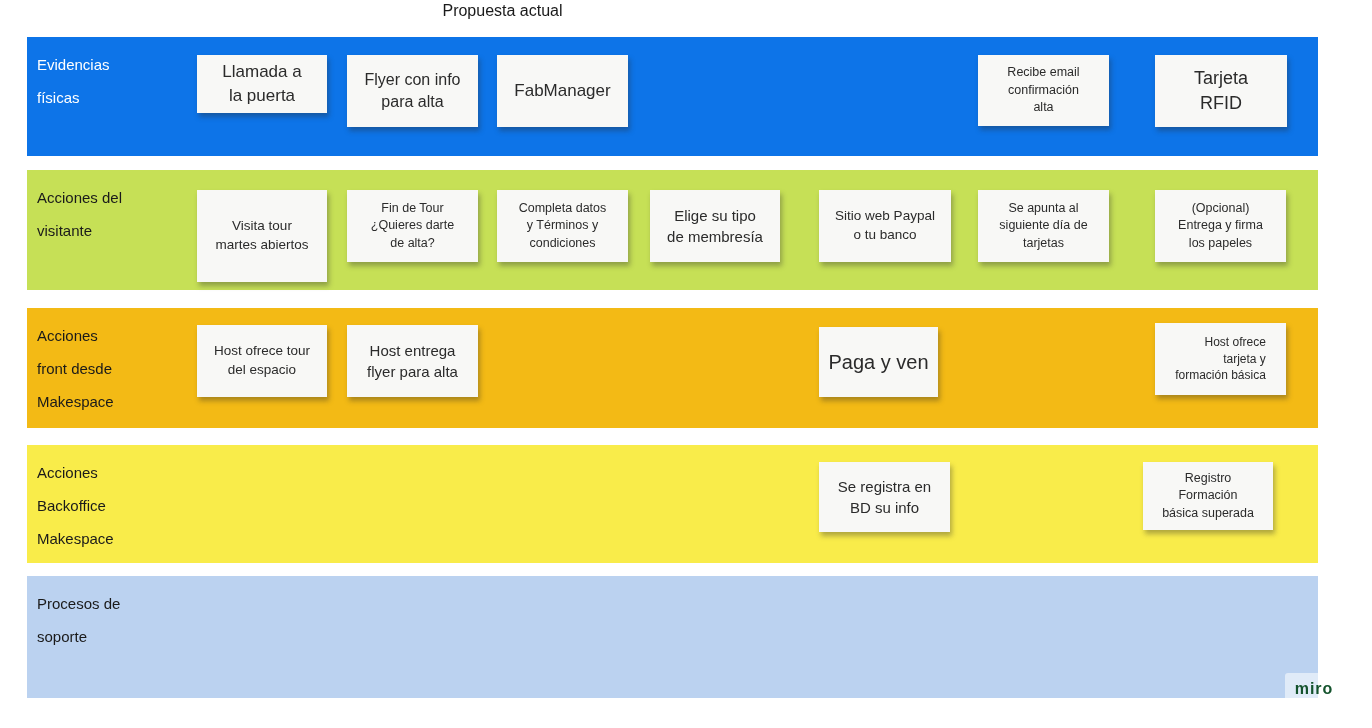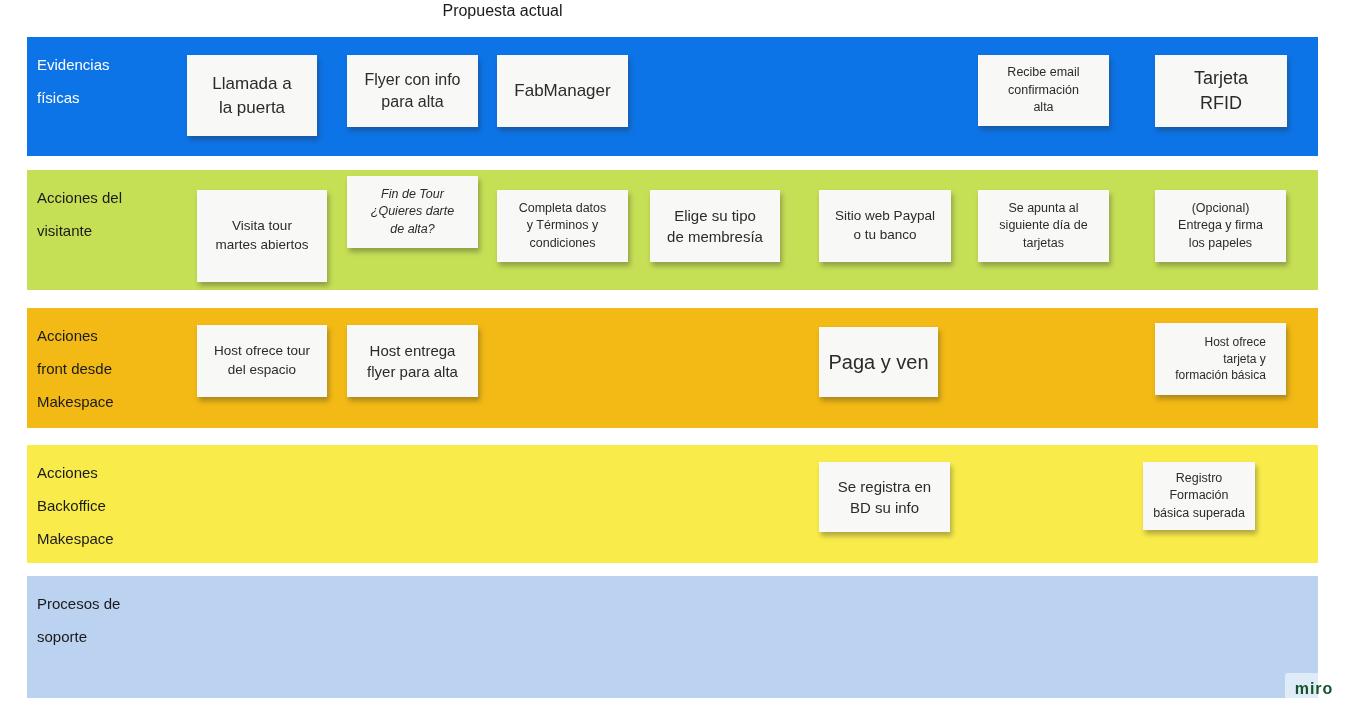--- a/index.html
+++ b/index.html
@@ -100,33 +100,33 @@
     </div>
     <div class="lane" style="left: 27px; top: 445px; width: 1291px; height: 118px; background: rgb(249, 236, 74);">
       <div class="lane-label" style="color: rgb(26, 26, 26);">Acciones
 Backoffice
 Makespace</div>
     </div>
     <div class="lane" style="left: 27px; top: 576px; width: 1291px; height: 122px; background: rgb(187, 210, 240);">
       <div class="lane-label" style="color: rgb(26, 26, 26);">Procesos de
 soporte</div>
     </div>
-    <div class="note" style="left: 187px; top: 55px; width: 130px; height: 81px; font-size: 17px;">Llamada a
+    <div class="note" style="left: 197px; top: 55px; width: 130px; height: 58px; font-size: 17px;">Llamada a
 la puerta</div>
     <div class="note" style="left: 347px; top: 55px; width: 131px; height: 72px; font-size: 16px;">Flyer con info
 para alta</div>
     <div class="note" style="left: 497px; top: 55px; width: 131px; height: 72px; font-size: 17px;">FabManager</div>
     <div class="note" style="left: 978px; top: 55px; width: 131px; height: 71px; font-size: 12.5px;">Recibe email
 confirmación
 alta</div>
     <div class="note" style="left: 1155px; top: 55px; width: 132px; height: 72px; font-size: 18px;">Tarjeta
 RFID</div>
     <div class="note" style="left: 197px; top: 190px; width: 130px; height: 92px; font-size: 13.5px;">Visita tour
 martes abiertos</div>
-    <div class="note" style="left: 347px; top: 176px; width: 131px; height: 72px; font-size: 12.5px; font-style: italic;">Fin de Tour
+    <div class="note" style="left: 347px; top: 190px; width: 131px; height: 72px; font-size: 12.5px;">Fin de Tour
 ¿Quieres darte
 de alta?</div>
     <div class="note" style="left: 497px; top: 190px; width: 131px; height: 72px; font-size: 12.5px;">Completa datos
 y Términos y
 condiciones</div>
     <div class="note" style="left: 650px; top: 190px; width: 130px; height: 72px; font-size: 15px;">Elige su tipo
 de membresía</div>
     <div class="note" style="left: 819px; top: 190px; width: 132px; height: 72px; font-size: 13.5px;">Sitio web Paypal
 o tu banco</div>
     <div class="note" style="left: 978px; top: 190px; width: 131px; height: 72px; font-size: 12.5px;">Se apunta al
@@ -138,17 +138,17 @@
     <div class="note" style="left: 197px; top: 325px; width: 130px; height: 72px; font-size: 13.5px;">Host ofrece tour
 del espacio</div>
     <div class="note" style="left: 347px; top: 325px; width: 131px; height: 72px; font-size: 15px;">Host entrega
 flyer para alta</div>
     <div class="note" style="left: 819px; top: 327px; width: 119px; height: 70px; font-size: 20px;">Paga y ven</div>
     <div class="note" style="left: 1155px; top: 323px; width: 131px; height: 72px; font-size: 12px; text-align: right;">Host ofrece
 tarjeta y
 formación básica</div>
     <div class="note" style="left: 819px; top: 462px; width: 131px; height: 70px; font-size: 15px;">Se registra en
 BD su info</div>
-    <div class="note" style="left: 1143px; top: 462px; width: 112px; height: 68px; font-size: 12.5px;">Registro
+    <div class="note" style="left: 1143px; top: 462px; width: 130px; height: 68px; font-size: 12.5px;">Registro
 Formación
 básica superada</div>
     <div class="watermark">miro</div>
   </div>
 
 </body></html>

